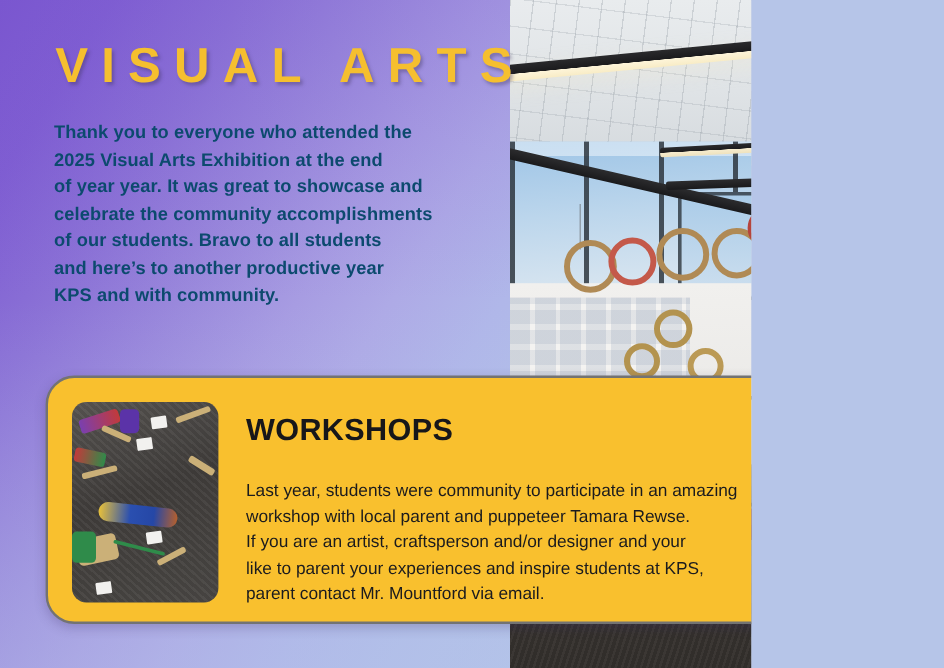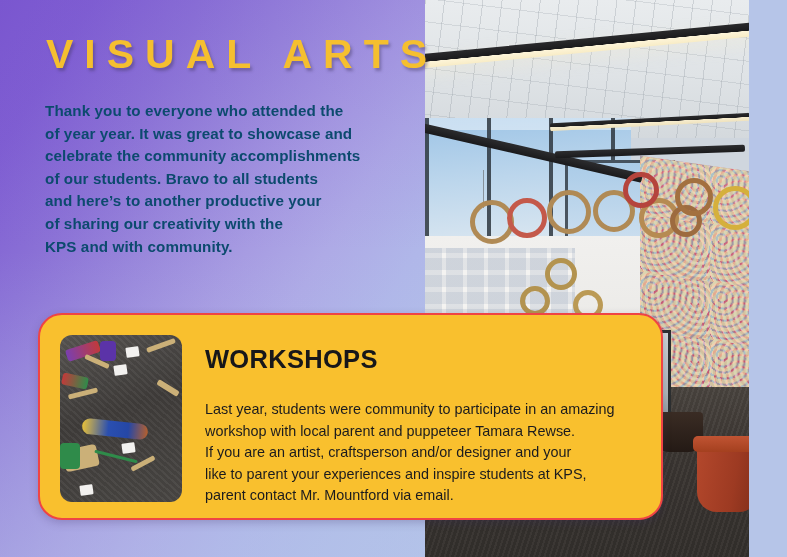--- a/index.html
+++ b/index.html
@@ -2,21 +2,21 @@
 <html><head>
 <meta charset="utf-8">
 <title>Visual Arts Newsletter Page</title>
 <style>
   html,body{margin:0;padding:0;}
   body{
     width:787px;height:557px;overflow:hidden;
     font-family:"Liberation Sans","DejaVu Sans",sans-serif;
     background:#b6c5e8;
   }
-  .page{position:relative;width:749px;height:557px;overflow:hidden;}
+  .page{position:relative;width:626px;height:557px;overflow:hidden;}
 
   
   .bg-gradient{
     position:absolute;left:0;top:0;width:430px;height:557px;
     background:
       linear-gradient(122deg,
         #7a56cf 0%,
         #7f5ed2 12%,
         #8b72d6 26%,
         #9a89dc 40%,
@@ -171,21 +171,21 @@
   .intro{
     position:absolute;left:45px;top:100px;width:375px;
     font-size:15.2px;font-weight:bold;line-height:22.6px;
     color:#0c4a6e;letter-spacing:.1px;
   }
   .intro p{margin:0;}
 
   
   .card{
     position:absolute;left:38px;top:313px;width:625px;height:207px;
-    background:#f9c02e;border:2px solid #ef4444;border-radius:24px;
+    background:#f9c02e;border:2px solid #737373;border-radius:24px;
     box-shadow:0 3px 9px rgba(60,45,100,.25);
     box-sizing:border-box;
   }
   .card-thumb{
     position:absolute;left:20px;top:20px;width:122px;height:167px;
     border-radius:12px;overflow:hidden;
     background:linear-gradient(160deg,#585552 0%,#403d3b 45%,#4a4744 100%);
   }
   .ct-tex{position:absolute;inset:0;
     background:repeating-linear-gradient(42deg, rgba(255,255,255,.035) 0 2px, rgba(0,0,0,.05) 2px 5px);}
@@ -250,25 +250,25 @@
     <div class="pr-sofa-red"></div>
     <div class="pr-pouf"></div>
     <div class="pr-pot1"></div>
     <div class="pr-pot2"></div>
   </div>
 
   <div class="title">VISUAL ARTS</div>
 
   <div class="intro">
     <p>Thank you to everyone who attended the</p>
+    <p>2025 Visual Arts Exhibition at the end</p>
     <p>of year year. It was great to showcase and</p>
     <p>celebrate the community accomplishments</p>
     <p>of our students. Bravo to all students</p>
-    <p>and here’s to another productive your</p>
-    <p>of sharing our creativity with the</p>
+    <p>and here’s to another productive year</p>
     <p>KPS and with community.</p>
   </div>
 
   <div class="card">
 
     <div class="card-thumb">
       <div class="ct-tex"></div>
       <div class="ct-yarn" style="left:6px;top:10px;width:34px;height:12px;background:linear-gradient(90deg,#7a3fb0,#c23a3a);transform:rotate(-18deg);"></div>
       <div class="ct-yarn" style="left:40px;top:6px;width:16px;height:20px;background:#5b33a8;border-radius:4px;"></div>
       <div class="ct-straw" style="left:24px;top:24px;width:26px;height:5px;transform:rotate(24deg);"></div>

